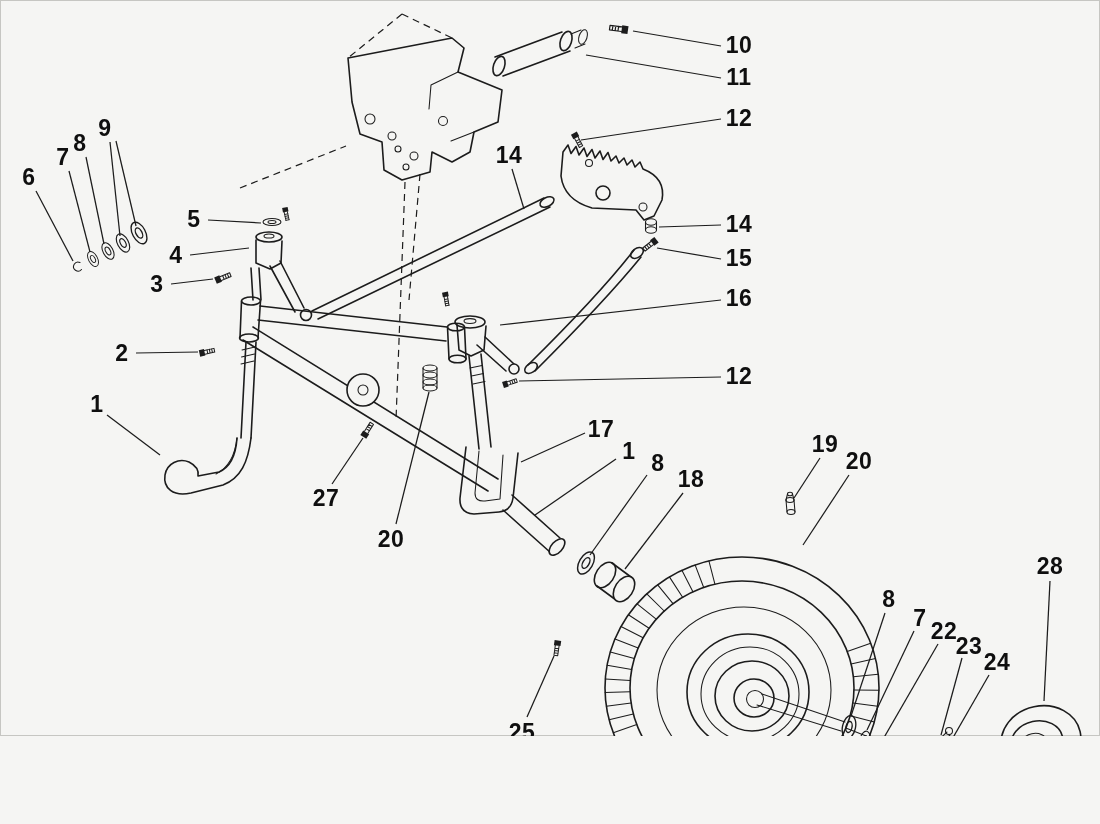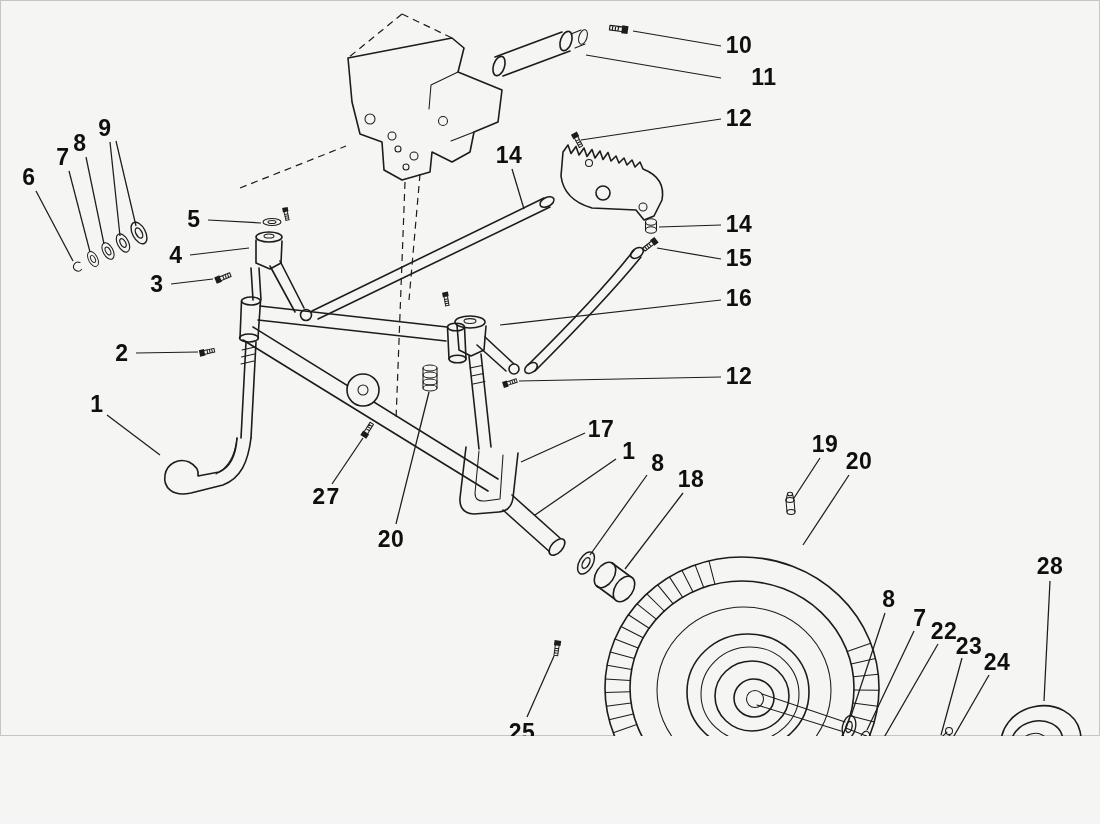--- a/index.html
+++ b/index.html
@@ -292,21 +292,21 @@
         <line x1="885" y1="613" x2="851" y2="716"></line>
         <line x1="914" y1="631" x2="867" y2="730"></line>
         <line x1="938" y1="644" x2="882" y2="741"></line>
         <line x1="962" y1="658" x2="941" y2="735"></line>
         <line x1="989" y1="675" x2="935" y2="769"></line>
       </g>
   </svg>
 
   <div id="label-layer">
       <div class="callout" style="left: 739px; top: 45px; font-size: 23px;">10</div>
-      <div class="callout" style="left: 764px; top: 77px; font-size: 23px;">11</div>
+      <div class="callout" style="left: 739px; top: 77px; font-size: 23px;">11</div>
       <div class="callout" style="left: 739px; top: 118px; font-size: 23px;">12</div>
       <div class="callout" style="left: 509px; top: 155px; font-size: 23px;">14</div>
       <div class="callout" style="left: 739px; top: 224px; font-size: 23px; text-align: center;">14</div>
       <div class="callout" style="left: 739px; top: 258px; font-size: 23px;">15</div>
       <div class="callout" style="left: 739px; top: 298px; font-size: 23px;">16</div>
       <div class="callout" style="left: 739px; top: 376px; font-size: 23px;">12</div>
       <div class="callout" style="left: 105px; top: 128px; font-size: 23px;">9</div>
       <div class="callout" style="left: 80px; top: 143px; font-size: 23px;">8</div>
       <div class="callout" style="left: 63px; top: 157px; font-size: 23px;">7</div>
       <div class="callout" style="left: 29px; top: 177px; font-size: 23px;">6</div>
@@ -314,21 +314,21 @@
       <div class="callout" style="left: 176px; top: 255px; font-size: 23px;">4</div>
       <div class="callout" style="left: 157px; top: 284px; font-size: 23px;">3</div>
       <div class="callout" style="left: 122px; top: 353px; font-size: 23px;">2</div>
       <div class="callout" style="left: 97px; top: 404px; font-size: 23px;">1</div>
       <div class="callout" style="left: 601px; top: 429px; font-size: 23px;">17</div>
       <div class="callout" style="left: 629px; top: 451px; font-size: 23px;">1</div>
       <div class="callout" style="left: 658px; top: 463px; font-size: 23px;">8</div>
       <div class="callout" style="left: 691px; top: 479px; font-size: 23px;">18</div>
       <div class="callout" style="left: 825px; top: 444px; font-size: 23px;">19</div>
       <div class="callout" style="left: 859px; top: 461px; font-size: 23px;">20</div>
-      <div class="callout" style="left: 326px; top: 498px; font-size: 23px; font-family: Liberation Mono, monospace;">27</div>
+      <div class="callout" style="left: 326px; top: 498px; font-size: 23px;">27</div>
       <div class="callout" style="left: 391px; top: 539px; font-size: 23px;">20</div>
       <div class="callout" style="left: 522px; top: 732px; font-size: 23px;">25</div>
       <div class="callout" style="left: 1050px; top: 566px; font-size: 23px;">28</div>
       <div class="callout" style="left: 889px; top: 599px; font-size: 23px;">8</div>
       <div class="callout" style="left: 920px; top: 618px; font-size: 23px;">7</div>
       <div class="callout" style="left: 944px; top: 631px; font-size: 23px;">22</div>
       <div class="callout" style="left: 969px; top: 646px; font-size: 23px;">23</div>
       <div class="callout" style="left: 997px; top: 662px; font-size: 23px;">24</div>
     </div>
 </div>

